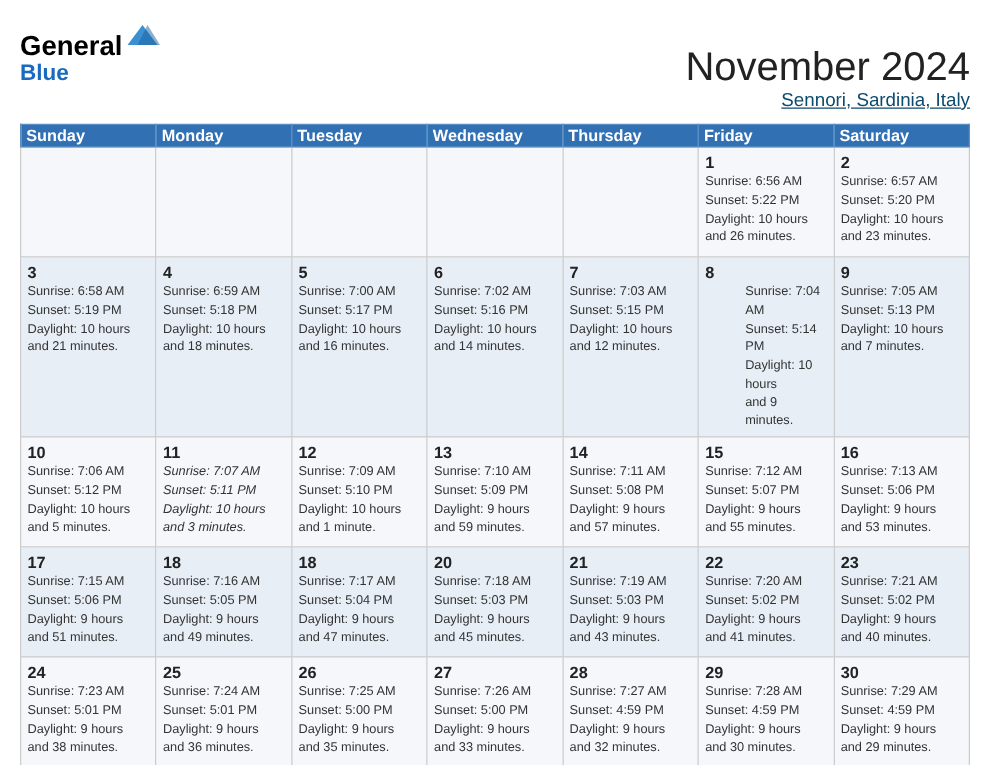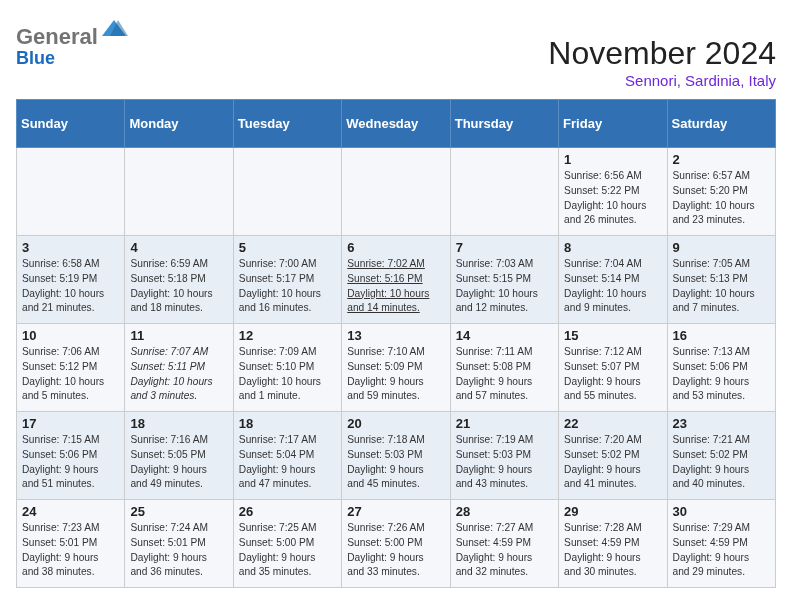--- a/index.html
+++ b/index.html
@@ -20,52 +20,53 @@
       display: flex;
       align-items: center;
     }
     .logo-text {
       font-size: 22px;
       font-weight: bold;
       color: #333;
       line-height: 1.1;
     }
     .logo-text span {
-      color: #737373;
+      color: #000000;
       margin-top: 17px;
     }
     .logo-icon {
       width: 28px;
       height: 28px;
       margin-left: 2px;
     }
     .title-block {
       text-align: right;
     }
     .month-title {
       font-size: 32px;
       font-weight: normal;
       color: #222;
       margin-top: 19px;
     }
     .subtitle {
       font-size: 15px;
-      color: #6d28d9;
+      color: #0c4a6e;
+      text-decoration: underline;
     }
     table {
       width: 100%;
       border-collapse: collapse;
       table-layout: fixed;
     }
     thead tr th {
       background: #3070b3;
       color: #fff;
       font-size: 13px;
       font-weight: bold;
-      padding: 16px 4px;
+      padding: 1px 4px;
       text-align: left;
       border: 1px solid #5a8fc5;
     }
     tbody tr td {
       vertical-align: top;
       border: 1px solid #ccc;
       padding: 4px 5px;
       font-size: 10.5px;
       color: #333;
       height: 88px;
@@ -166,35 +167,35 @@
         </td>
         <td>
           <span class="day-num">5</span>
           <div class="day-info" style="white-space: pre-line;">Sunrise: 7:00 AM
 Sunset: 5:17 PM
 Daylight: 10 hours
 and 16 minutes.</div>
         </td>
         <td>
           <span class="day-num">6</span>
-          <div class="day-info" style="white-space: pre-line; text-decoration: underline;">Sunrise: 7:02 AM
+          <div class="day-info" style="white-space: pre-line;">Sunrise: 7:02 AM
 Sunset: 5:16 PM
 Daylight: 10 hours
 and 14 minutes.</div>
         </td>
         <td>
           <span class="day-num">7</span>
           <div class="day-info" style="white-space: pre-line;">Sunrise: 7:03 AM
 Sunset: 5:15 PM
 Daylight: 10 hours
 and 12 minutes.</div>
         </td>
         <td>
           <span class="day-num">8</span>
-          <div class="day-info" style="white-space: pre-line;">Sunrise: 7:04 AM
+          <div class="day-info" style="white-space: pre-line; margin-left: 32px;">Sunrise: 7:04 AM
 Sunset: 5:14 PM
 Daylight: 10 hours
 and 9 minutes.</div>
         </td>
         <td>
           <span class="day-num">9</span>
           <div class="day-info" style="white-space: pre-line;">Sunrise: 7:05 AM
 Sunset: 5:13 PM
 Daylight: 10 hours
 and 7 minutes.</div>

